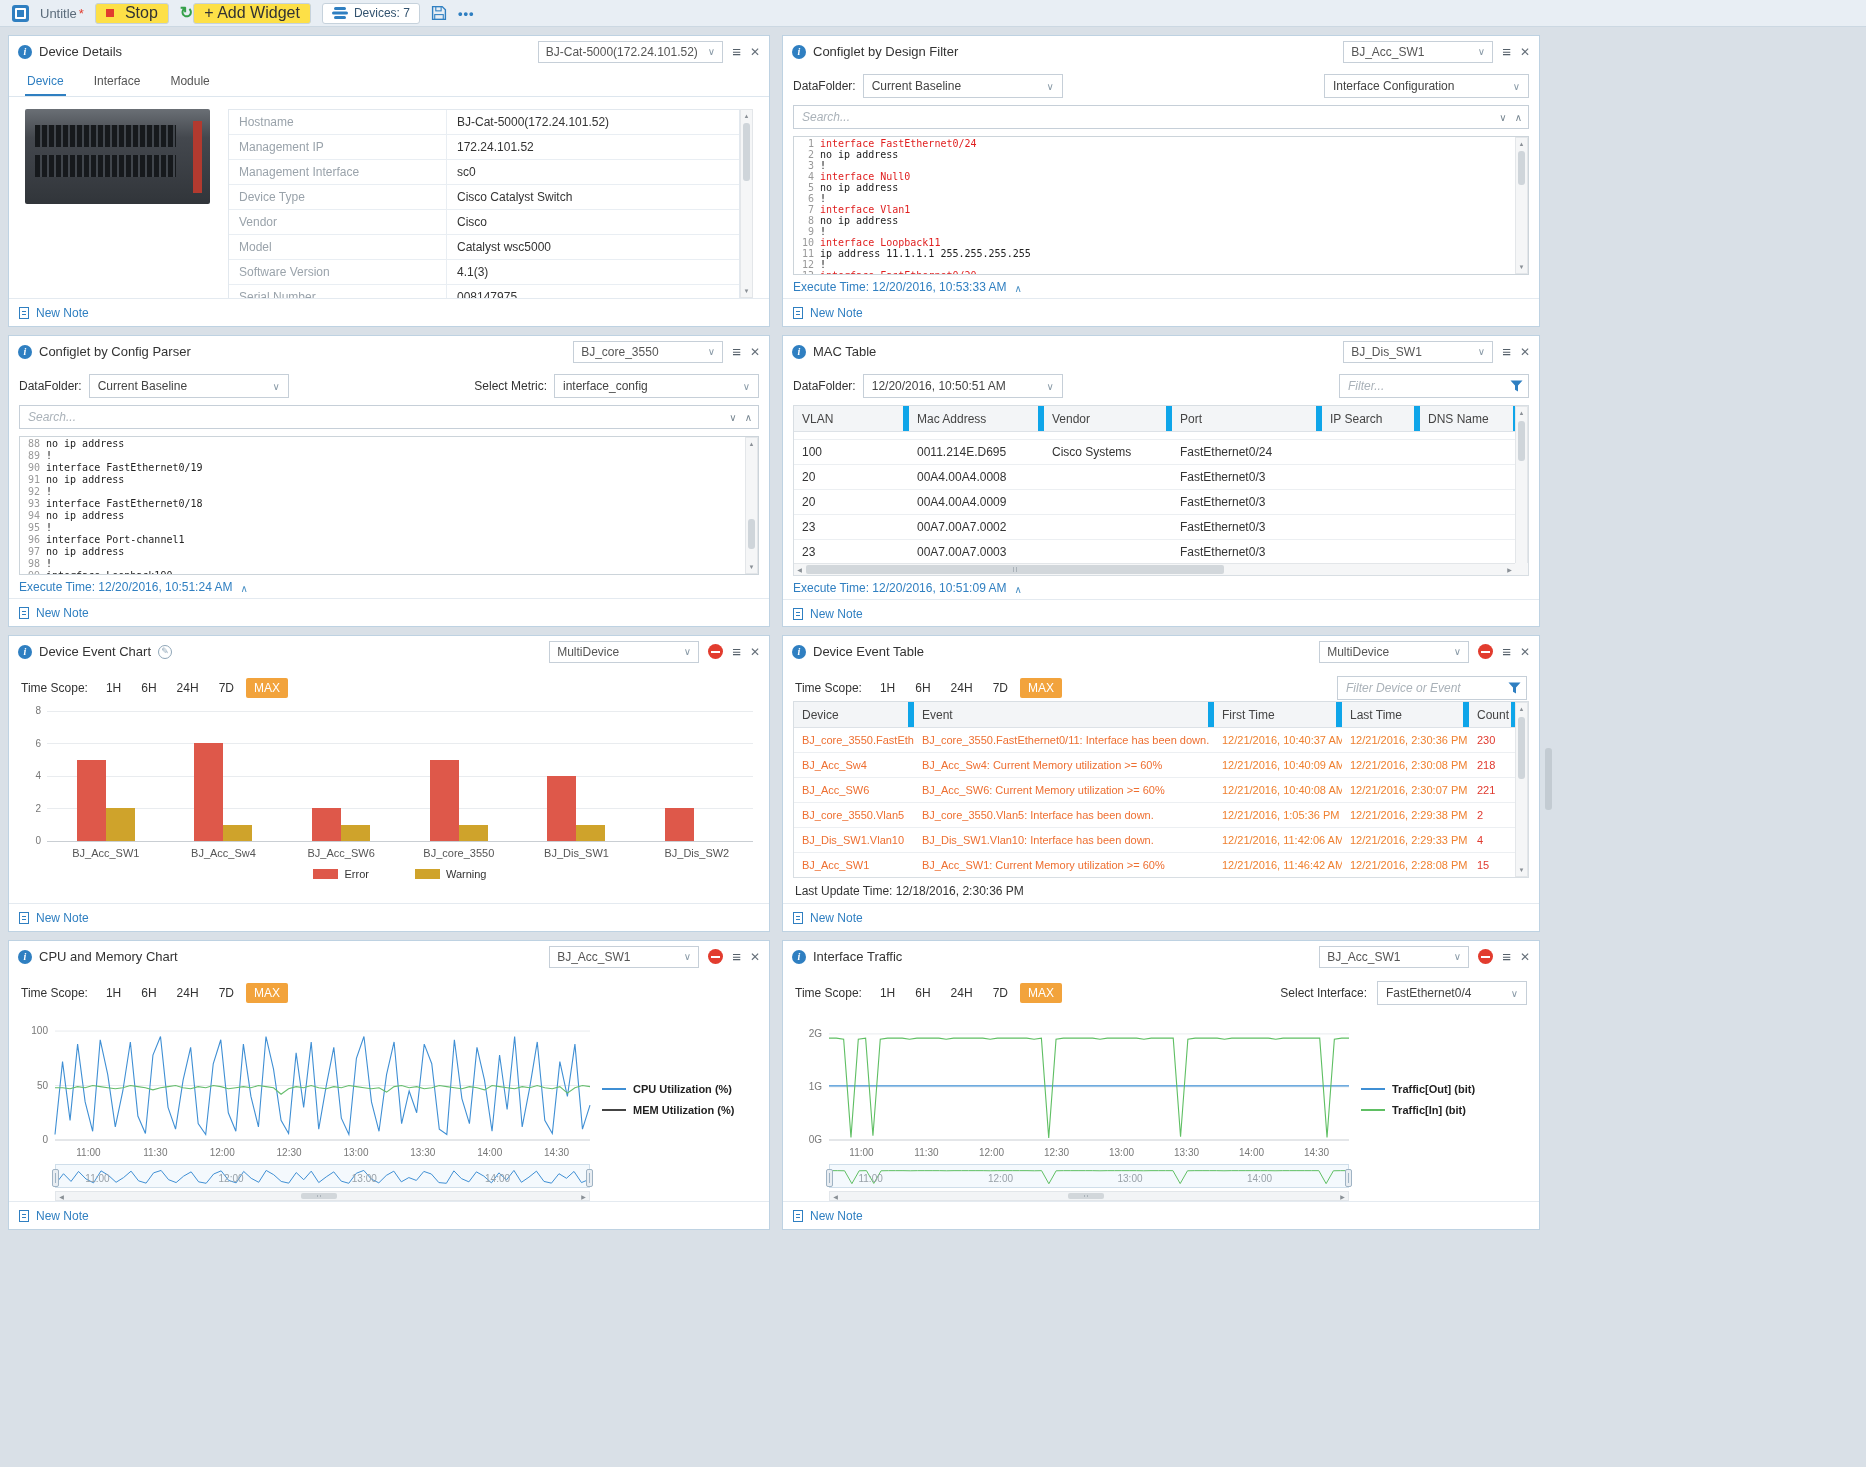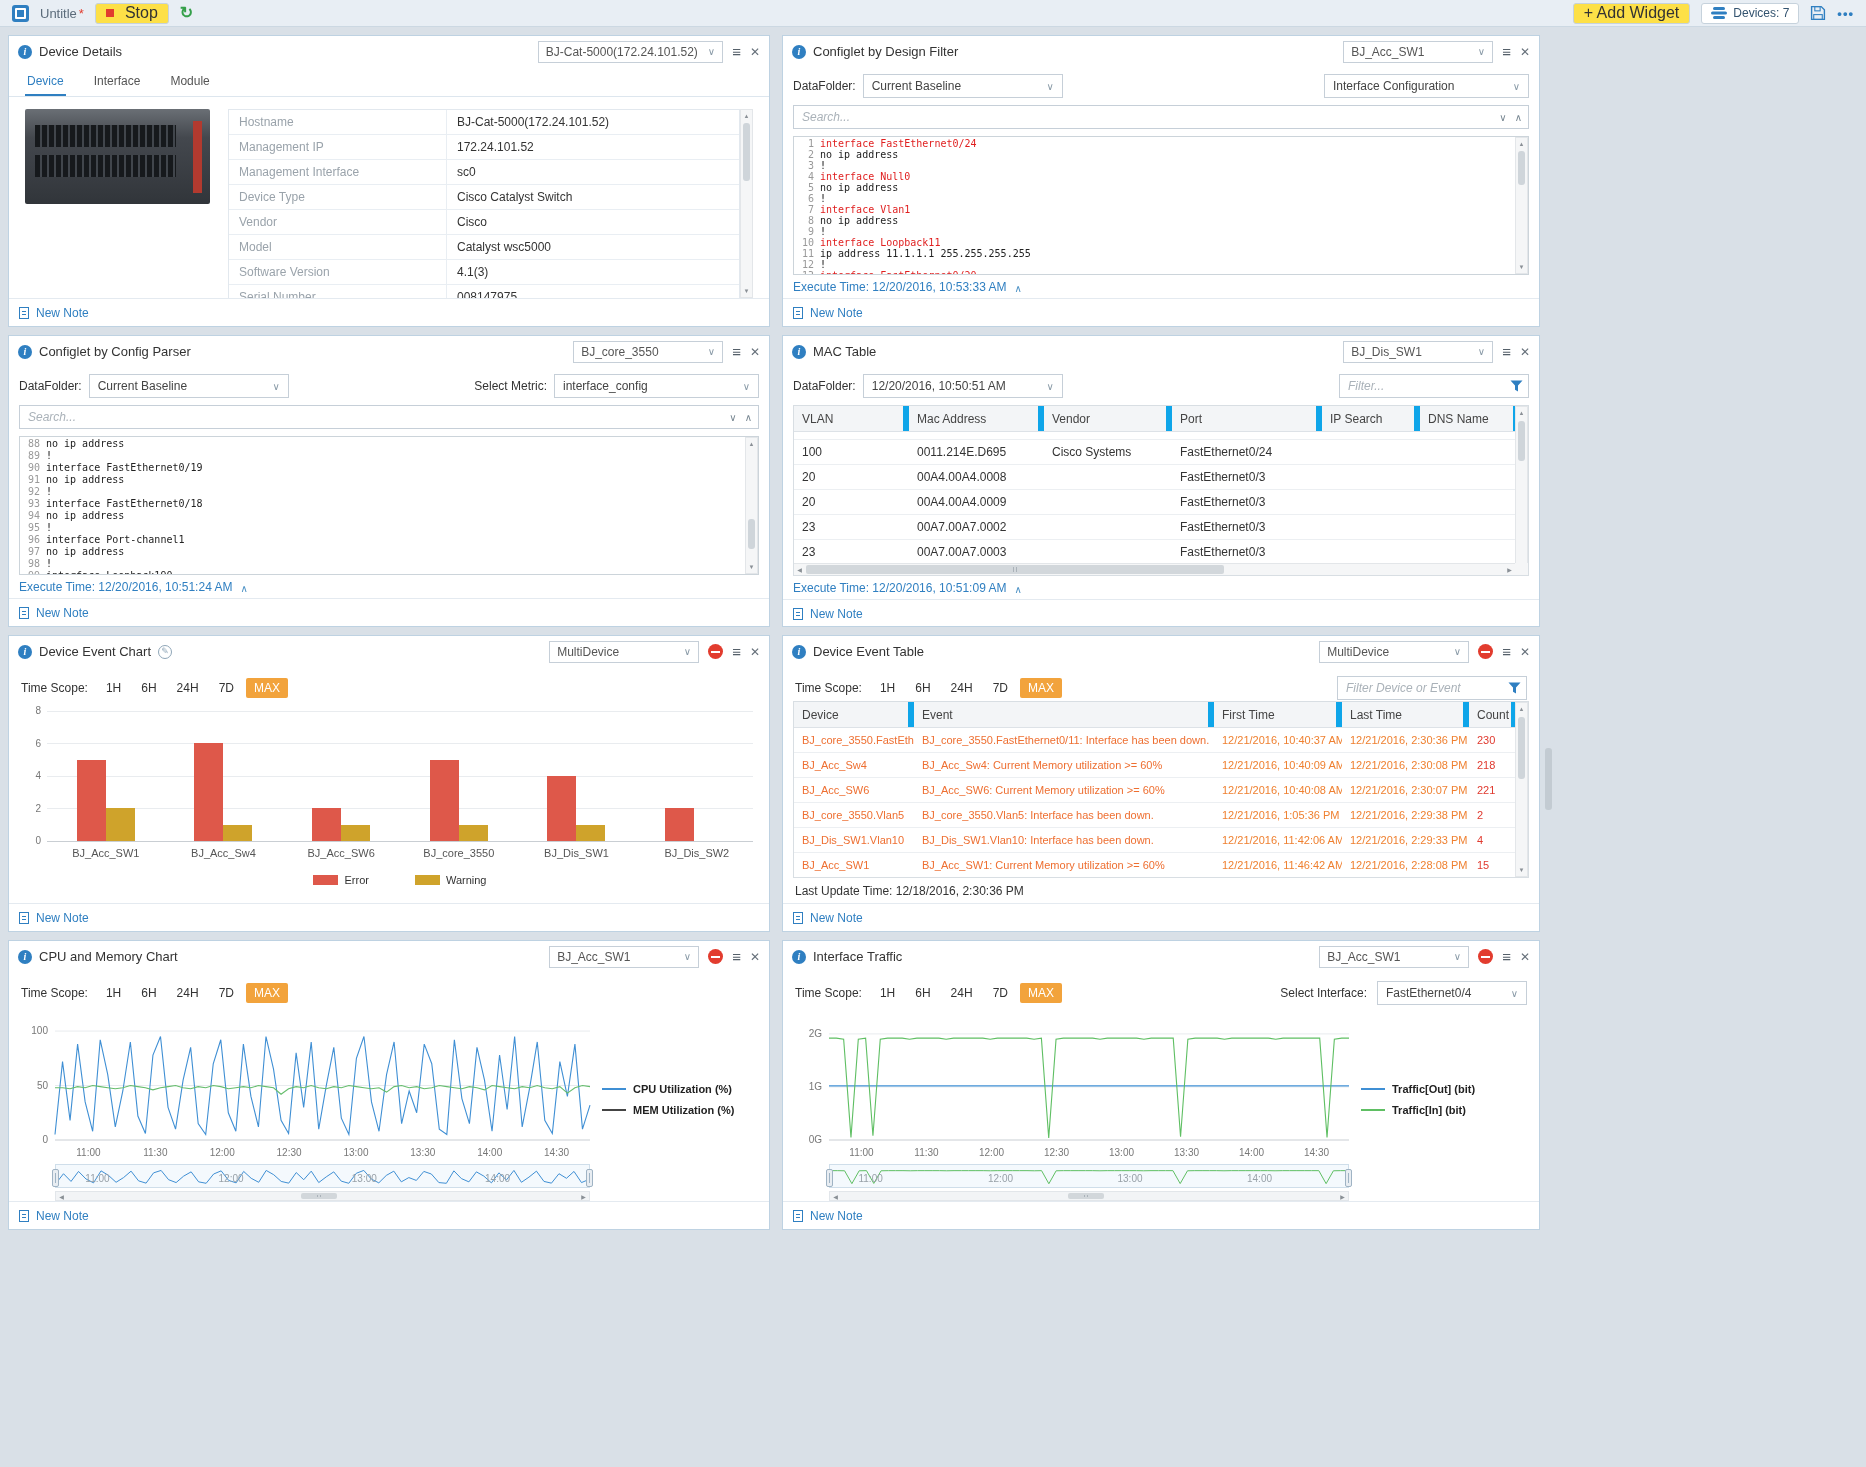--- a/index.html
+++ b/index.html
@@ -1,20 +1,20 @@
 <!DOCTYPE html>
 <html><head>
 <meta charset="utf-8">
 <style>
 *{margin:0;padding:0;box-sizing:border-box}
 html,body{width:1866px;height:1467px}
 body{background:#d9e0e7;font-family:"Liberation Sans",sans-serif;font-size:12px;color:#333;overflow:hidden;position:relative}
 
 
-.topbar{height:27px;background:#e8eef4;border-bottom:1px solid #ccd8e2;display:flex;align-items:center;justify-content:space-between;padding:0 12px}
+.topbar{height:27px;background:#e8eef4;border-bottom:1px solid #ccd8e2;display:flex;align-items:center;justify-content:flex-start;padding:0 12px}
 .tb-left,.tb-right{display:flex;align-items:center;gap:11px}
 .app-icon{width:17px;height:17px;background:#2f7fc1;border-radius:3px;position:relative;cursor:pointer}
 .app-icon::before{content:"";position:absolute;inset:3px;border:2px solid #fff;border-radius:1px}
 .doc-title{font-size:13px;color:#5b6b7a}
 .doc-title .dirty{color:#e23c2e;margin-left:2px}
 .btn{display:inline-flex;align-items:center;gap:11px;background:#fde047;border:1px solid #c6d2dc;border-radius:3px;height:21px;padding:0 10px;font-size:16px;color:#333;cursor:pointer;font-family:inherit}
 .stop-sq{width:8px;height:8px;background:#e23c2e;display:inline-block}
 .refresh-glyph{color:#35a04a;font-size:16px;font-weight:bold;cursor:pointer;line-height:1}
 .devices-chip{display:inline-flex;align-items:center;gap:6px;border:1px solid #c6d2dc;background:#fff;border-radius:3px;height:21px;padding:0 9px;color:#33536f;cursor:pointer}
 .icon-btn{cursor:pointer;display:inline-flex;align-items:center}
@@ -130,21 +130,21 @@
 
 .chart-area{flex:1;min-height:0;padding:10px 16px 0 38px;display:flex;flex-direction:column}
 .bar-plot{position:relative;height:130px}
 .gridline{position:absolute;left:0;right:0;height:1px;background:#e9ecef}
 .gridline.zero{background:#c9ced3}
 .ytick{position:absolute;left:-30px;width:24px;text-align:right;font-size:10px;color:#777}
 .bar-group{position:absolute;bottom:0;display:flex;align-items:flex-end;justify-content:center}
 .bar{width:29px}
 .bar-xlabels{position:relative;height:22px}
 .xtick{position:absolute;top:6px;text-align:center;font-size:11px;color:#555;white-space:nowrap}
-.bar-legend{height:22px;display:flex;justify-content:center;gap:46px;align-items:center;margin-top:6px}
+.bar-legend{height:22px;display:flex;justify-content:center;gap:46px;align-items:center;}
 .lg-item{display:inline-flex;align-items:center;font-size:11px;color:#333}
 .lg-swatch{width:25px;height:10px;display:inline-block;margin-right:6px}
 
 
 .line-row{display:flex;align-items:center;padding:4px 4px 0 6px;flex:0 0 152px}
 .line-legend{width:150px;display:flex;flex-direction:column;gap:9px;padding-left:2px;margin-top:26px}
 .line-lg-item{display:flex;align-items:center;gap:7px}
 .line-lg-swatch{width:24px;height:2px;flex:0 0 24px}
 .line-lg-label{font-size:11px;font-weight:bold;color:#222;white-space:nowrap}
 .brush{position:relative;height:28px;margin:2px 0 0 46px;background:#f4f9fd;border:1px solid #cfdeea}

